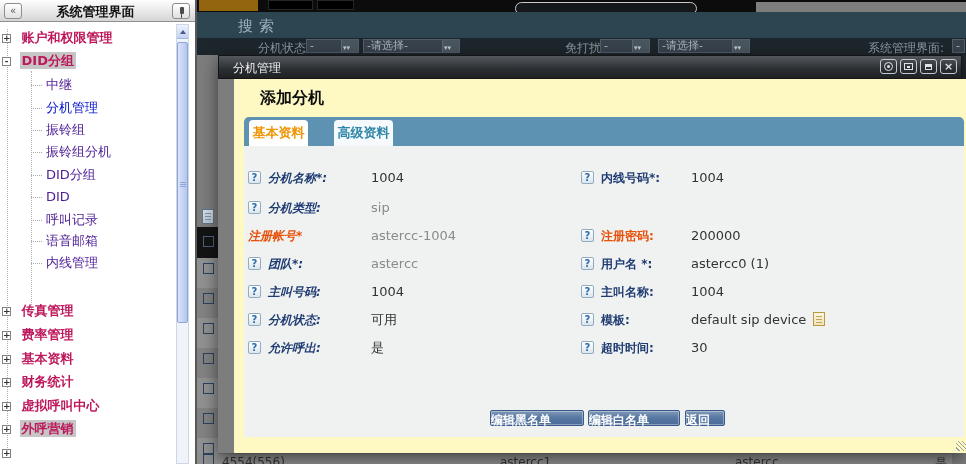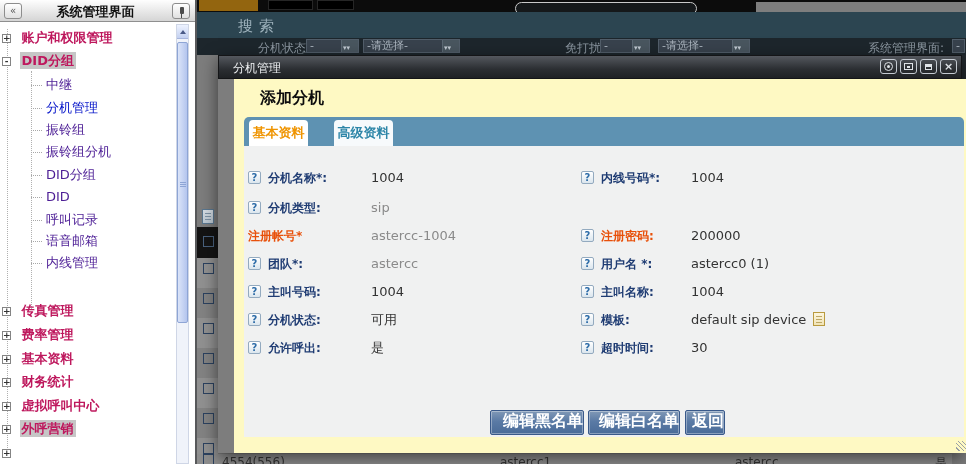--- a/index.html
+++ b/index.html
@@ -110,32 +110,32 @@
 
   .frow{position:absolute;height:18px;line-height:18px;white-space:nowrap;}
   .hico{position:absolute;width:13px;height:13px;top:2px;border:1px solid #93aabf;border-radius:2px;
       background:linear-gradient(#ffffff,#dbe6ee);color:#2f6da8;font-size:10px;font-weight:bold;
       text-align:center;line-height:12px;cursor:pointer;}
   .hico::before{content:"?";}
   .flbl{position:absolute;font-size:12px;font-weight:bold;color:#1f3c73;}
   .flbl.orange{color:#e8500a;}
   .fval{position:absolute;font-size:13px;color:#333;}
   .fval.muted{color:#8a8a8a;}
-  .col1 .hico{left:14px;} .col1 .flbl{left:34px;} .col1 .fval{left:137px;}
+  .col1 .hico{left:14px;} .col1 .flbl{left:34px;font-style:italic;} .col1 .fval{left:137px;}
   .col2 .hico{left:347px;} .col2 .flbl{left:367px;} .col2 .fval{left:457px;}
   .flbl.noicon{left:14px;}
   .dico{position:relative;display:inline-block;width:12px;height:14px;margin-left:7px;vertical-align:-2px;
       border:1px solid #b99a3e;background:linear-gradient(#fdf6dd,#f1e4b6);cursor:pointer;}
   .dico i{position:absolute;left:2px;right:2px;top:3px;height:8px;
       background:repeating-linear-gradient(180deg,#bda765 0 1px,transparent 1px 3px);}
 
-  .mbtn{position:absolute;top:331px;height:25px;border:1px solid #39598a;border-radius:2px;
+  .mbtn{position:absolute;top:331px;height:16px;border:1px solid #39598a;border-radius:2px;
       background:linear-gradient(#8199b6,#5a7aa5 45%,#4a6b98);
       box-shadow:inset 0 0 0 1px rgba(255,255,255,.35);
-      color:#fff;font-size:16px;font-weight:bold;text-align:right;line-height:19px;cursor:pointer;}
+      color:#fff;font-size:12px;font-weight:bold;text-align:left;line-height:19px;cursor:pointer;}
   .grip{position:absolute;right:2px;bottom:2px;width:10px;height:10px;cursor:nwse-resize;
       background:repeating-linear-gradient(45deg,transparent 0 2px,#9aa0a6 2px 3px);}
 </style>
 </head>
 <body>
 
 <div class="app">
 
   <div class="sidebar">
     <div class="sidebar-header">

